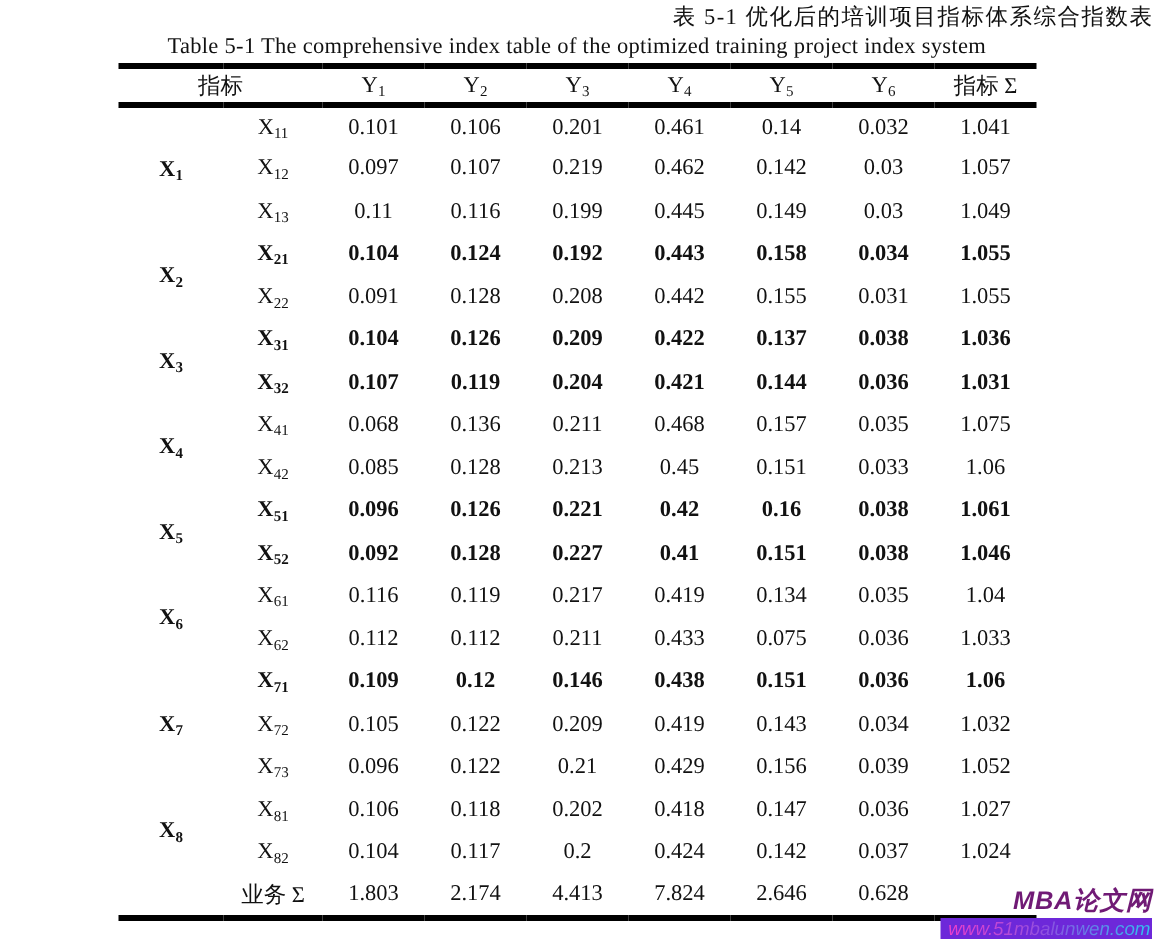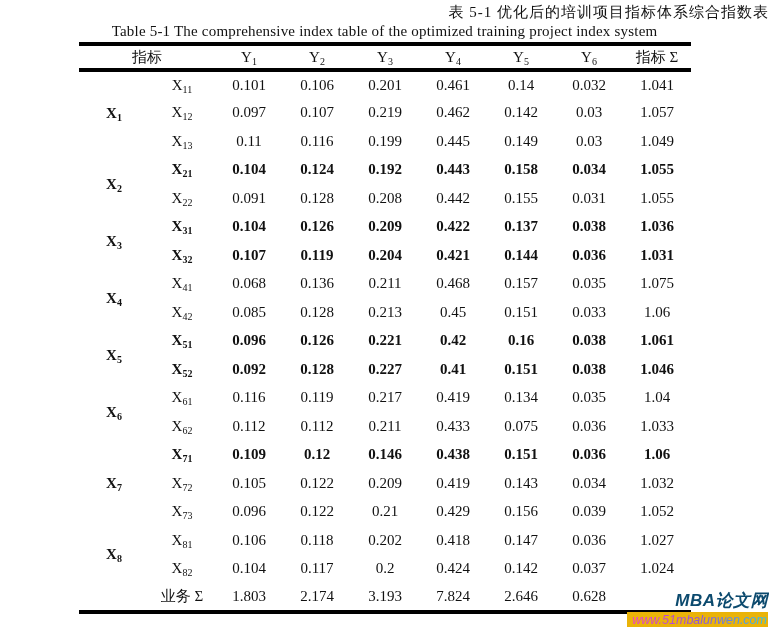--- a/index.html
+++ b/index.html
@@ -46,21 +46,21 @@
     position:absolute; right:1px; bottom:1px;
     text-align:right;
   }
   .wm-brand {
     font-family:"Liberation Sans","DejaVu Sans",sans-serif;
     font-weight:bold; font-style:italic;
     font-size:17px; line-height:18px;
     letter-spacing:0.5px;
   }
   .wm-url {
-    display:inline-block; background:#eab308; padding:0 1px 0 5px;
+    display:inline-block; background:#6d28d9; padding:0 1px 0 5px;
     line-height:13px;
   }
   .wm-url-text {
     font-family:"Liberation Sans","DejaVu Sans",sans-serif;
     font-style:italic; font-size:12.5px;
     -webkit-background-clip:text; background-clip:text;
     color:transparent;
   }
 </style>
 </head>
@@ -283,29 +283,29 @@
           <td>0.424</td>
           <td>0.142</td>
           <td>0.037</td>
           <td>1.024</td>
         </tr>
         <tr>
           <td></td>
           <td class="sub-cell">业务 Σ</td>
           <td>1.803</td>
           <td>2.174</td>
-          <td>3.193</td>
+          <td>4.413</td>
           <td>7.824</td>
           <td>2.646</td>
           <td>0.628</td>
           <td></td>
         </tr>
       </tbody>
   </table>
 
   <div class="watermark">
-    <div class="wm-brand" style="color: #0c4a6e;">MBA论文网</div>
+    <div class="wm-brand" style="color: #701a75;">MBA论文网</div>
     <div class="wm-url">
       <span class="wm-url-text" style="background-image: linear-gradient(90deg, rgb(238, 62, 203), rgb(138, 82, 224), rgb(47, 195, 240));">www.51mbalunwen.com</span>
     </div>
   </div>
 
 </div>
 
 </body></html>

